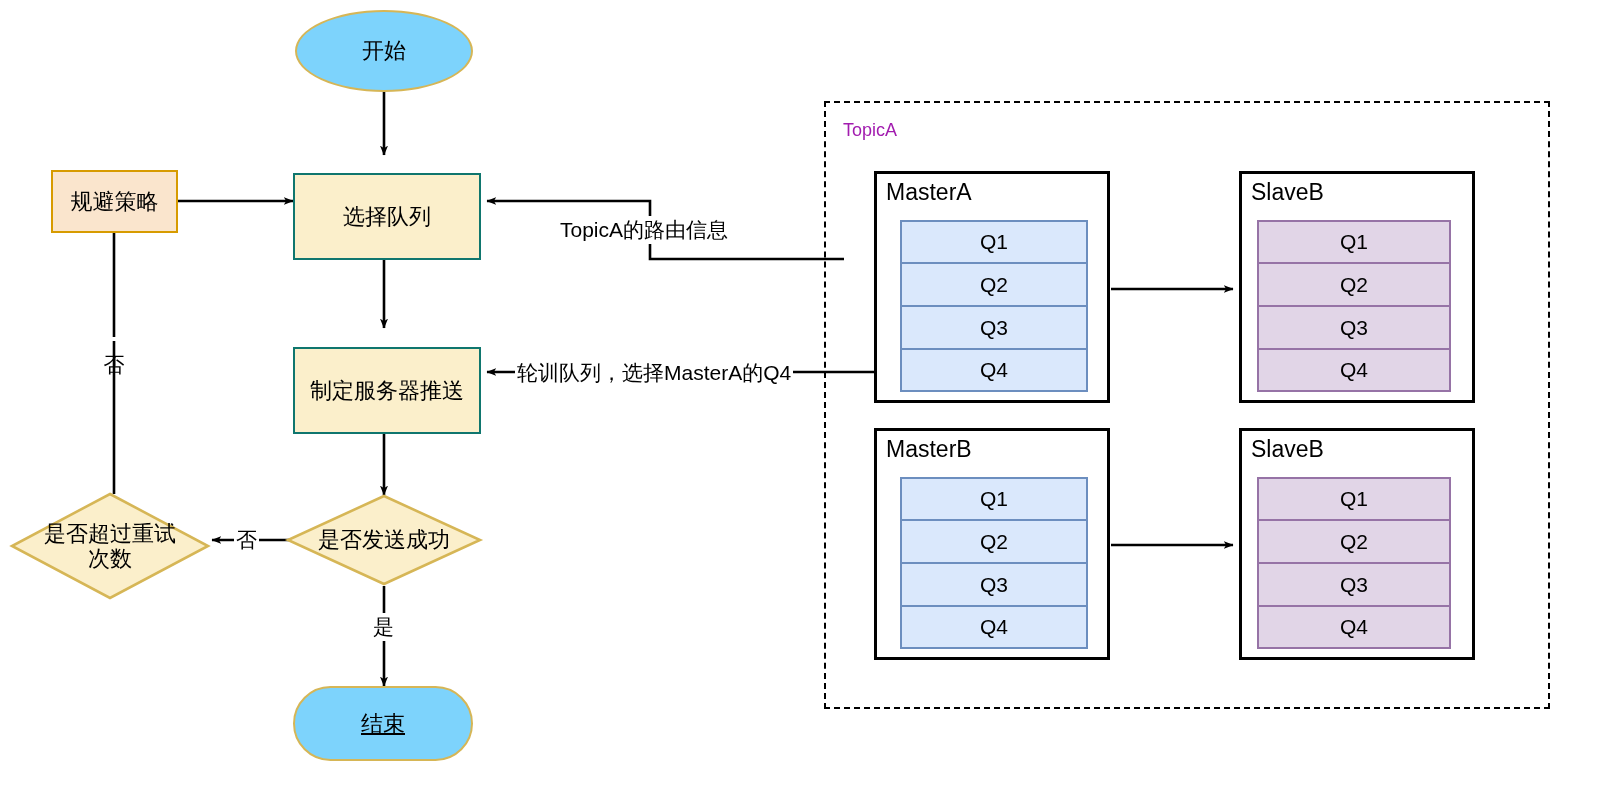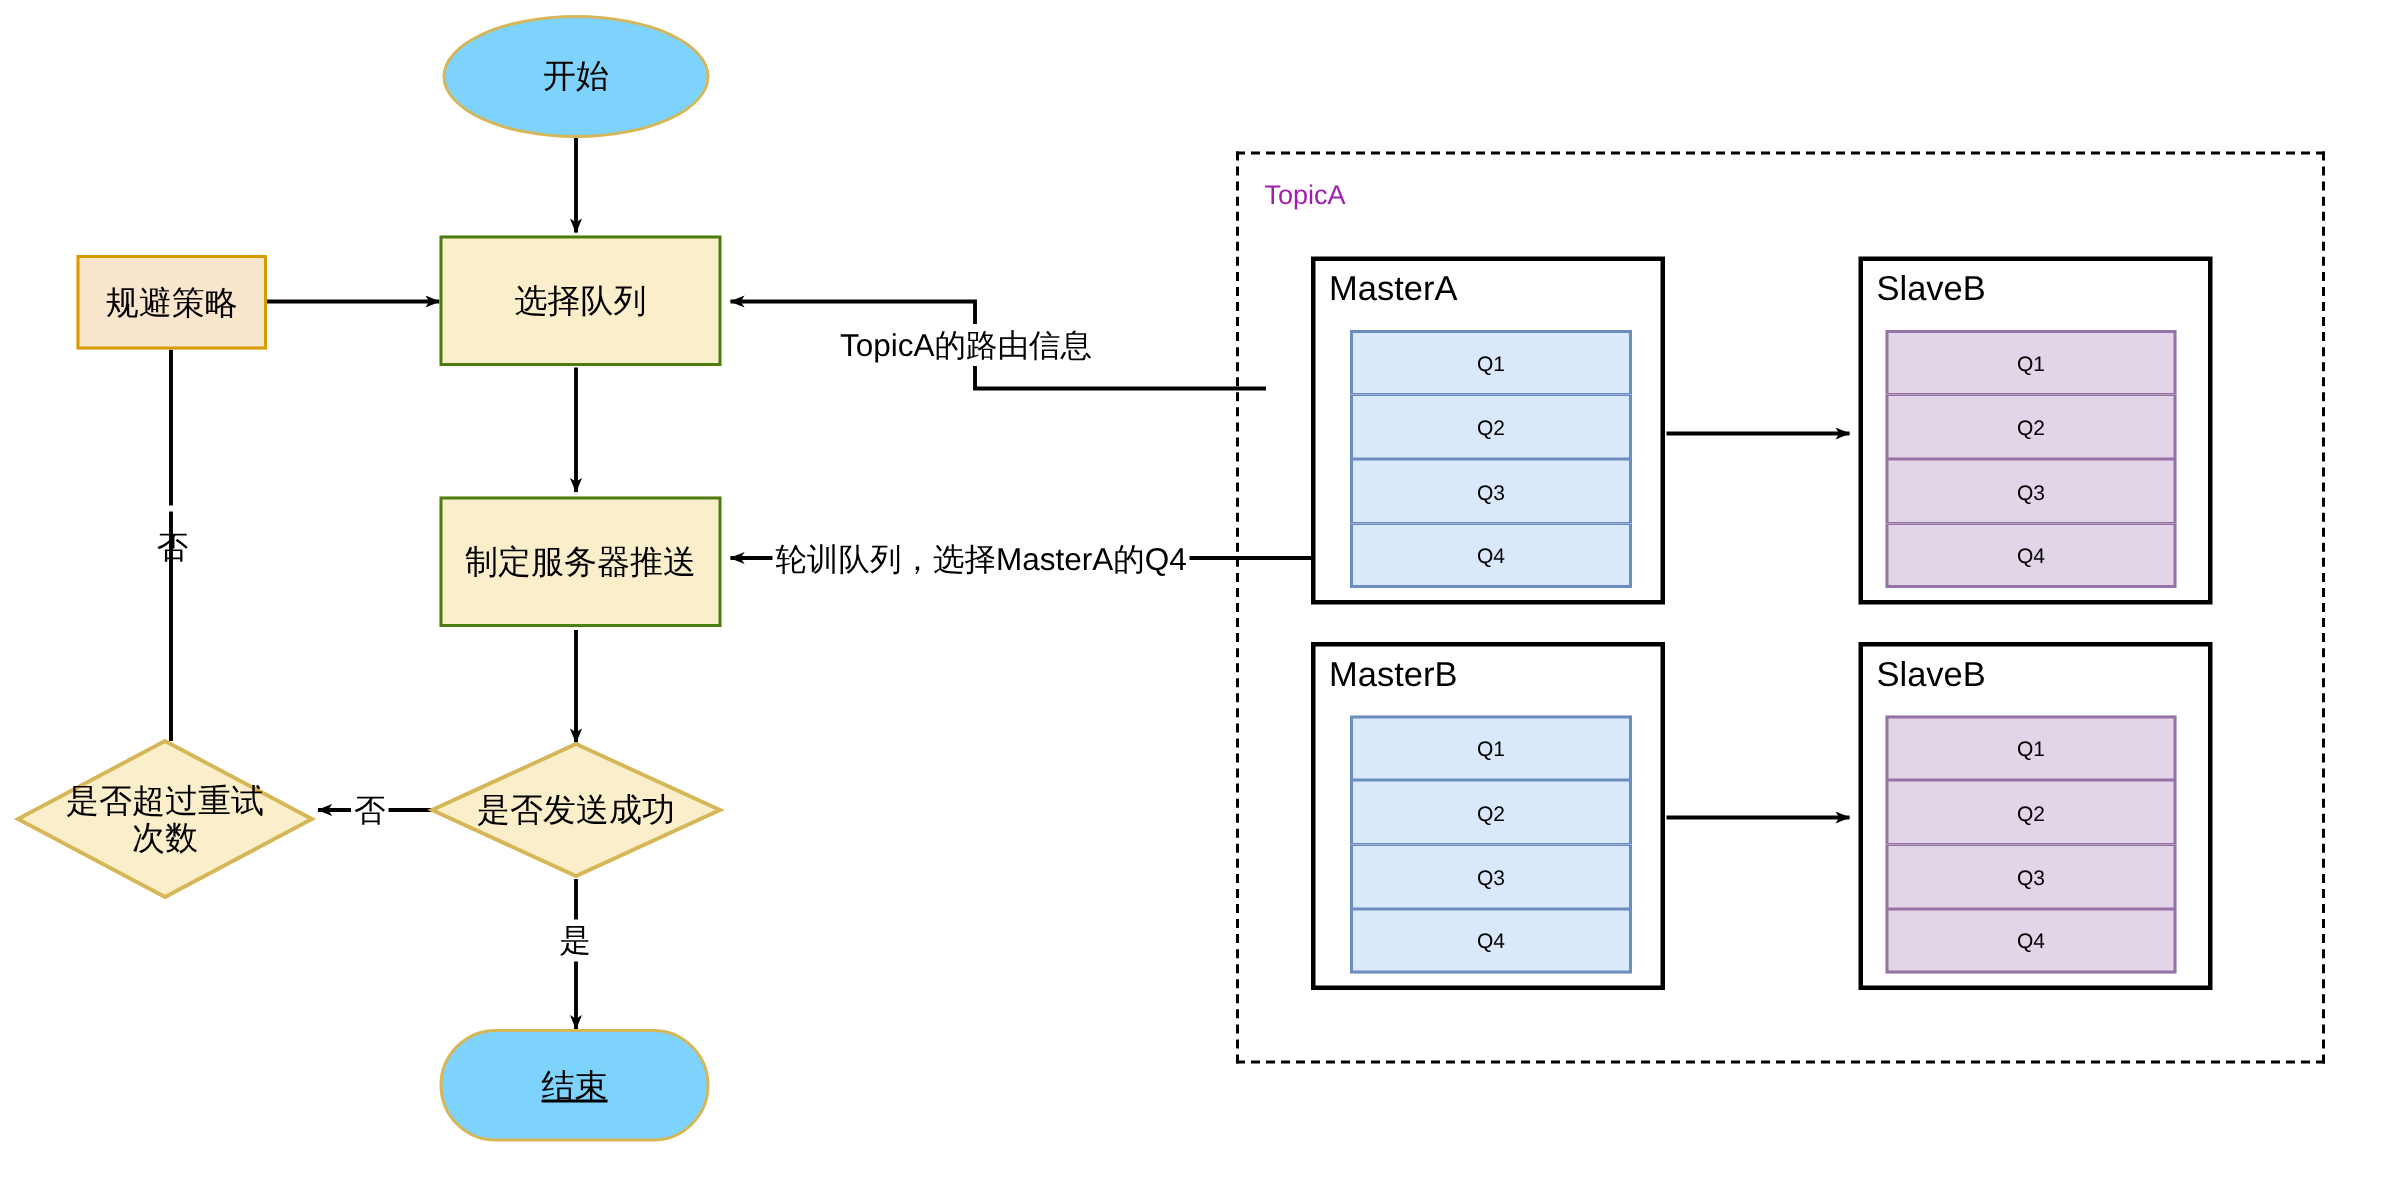--- a/index.html
+++ b/index.html
@@ -39,22 +39,23 @@
   
   .n-terminator {
     background: #7dd3fc;
     border: 2px solid #D6B656;
     font-size: 22px;
   }
   .n-ellipse { border-radius: 50%; }
   .n-stadium { border-radius: 44px; }
   .n-process {
     background: #FBEFCB;
-    border: 2px solid #4d7c0f;
-    font-size: 22px;
+    border: 2px solid #0f766e;
+    font-size: 22px;
+    margin-top: 16px;
   }
   .n-process-alt {
     background: #FAE5CD;
     border: 2px solid #D79B00;
     font-size: 22px;
   }
   .n-decision-wrap {
     position: absolute;
     z-index: 3;
   }
@@ -109,21 +110,21 @@
   .queue-stack {
     position: absolute;
     box-sizing: border-box;
     z-index: 3;
   }
   .queue-cell {
     box-sizing: border-box;
     display: flex;
     align-items: center;
     justify-content: center;
-    font-size: 14px;
+    font-size: 21px;
     color: #000000;
     border-left: 2px solid;
     border-right: 2px solid;
     border-top: 1.5px solid;
     border-bottom: 1.5px solid;
   }
   .queue-cell.first { border-top-width: 2px; }
   .queue-cell.last  { border-bottom-width: 2px; }
   .q-master {
     background: #DAE8FC;

